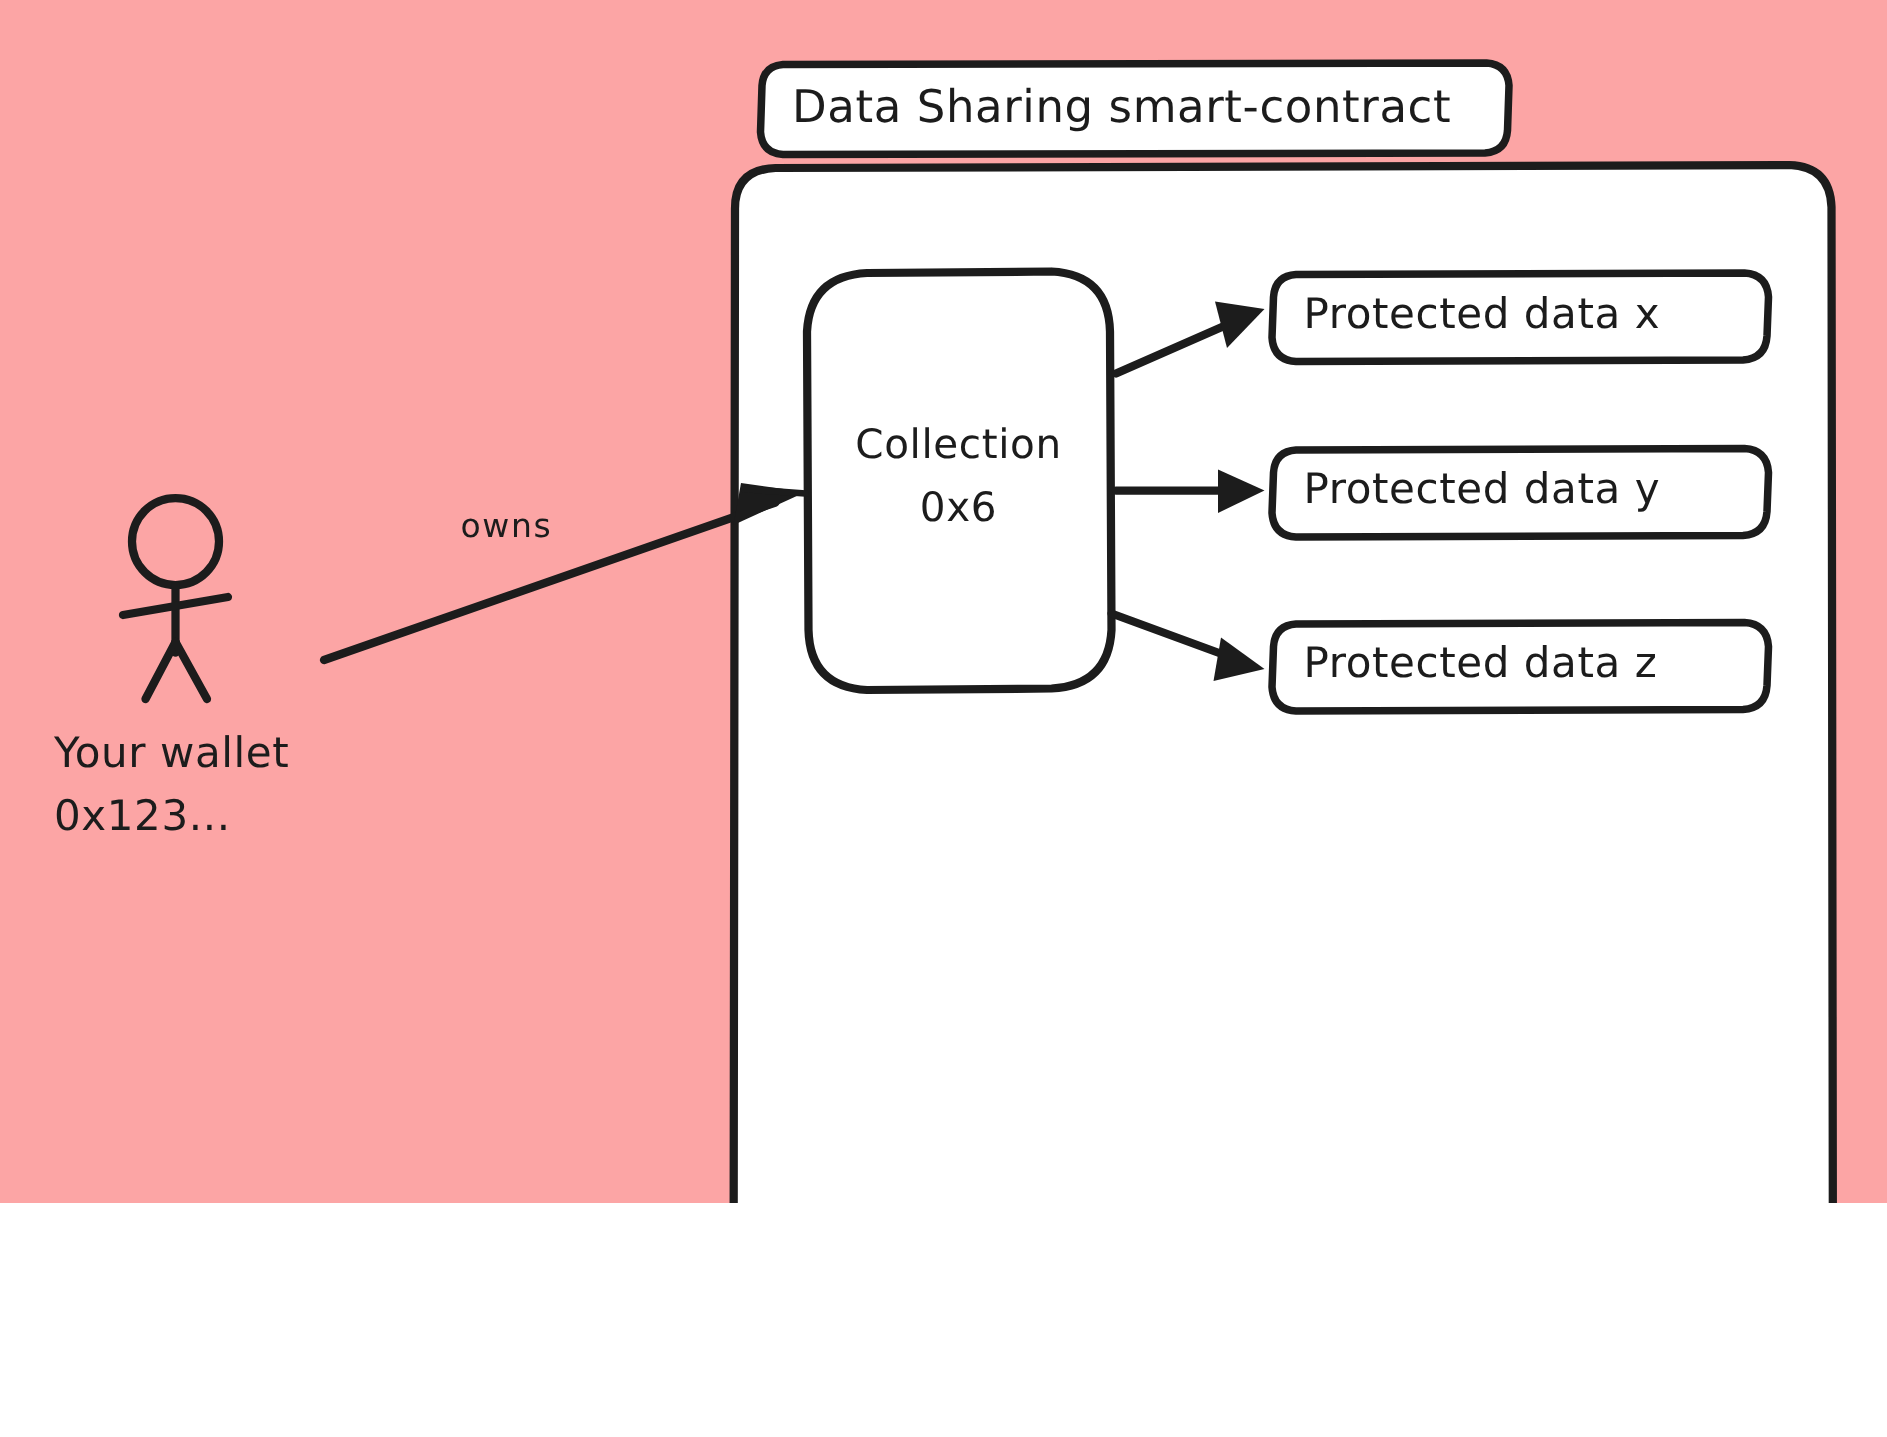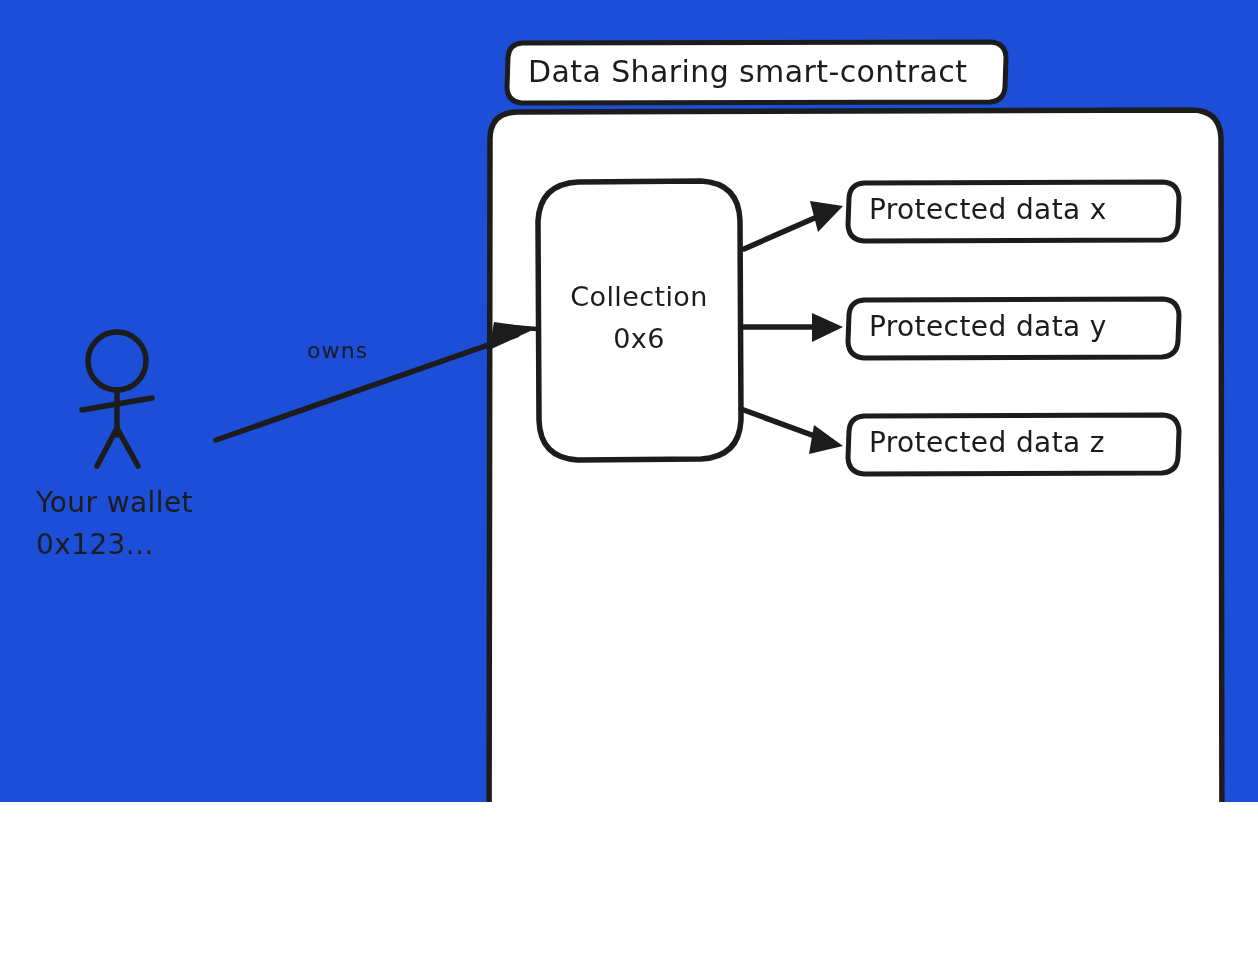--- a/index.html
+++ b/index.html
@@ -8,21 +8,21 @@
     padding: 0;
     background: #ffffff;
   }
   body {
     font-family: "DejaVu Sans", sans-serif;
   }
   #canvas {
     position: relative;
     width: 1258px;
     height: 802px;
-    background: #1d4ed8;
+    background: #fca5a5;
     overflow: hidden;
   }
   #canvas svg {
     position: absolute;
     top: 0;
     left: 0;
     width: 1258px;
     height: 958px;
   }
   .hand-text {

